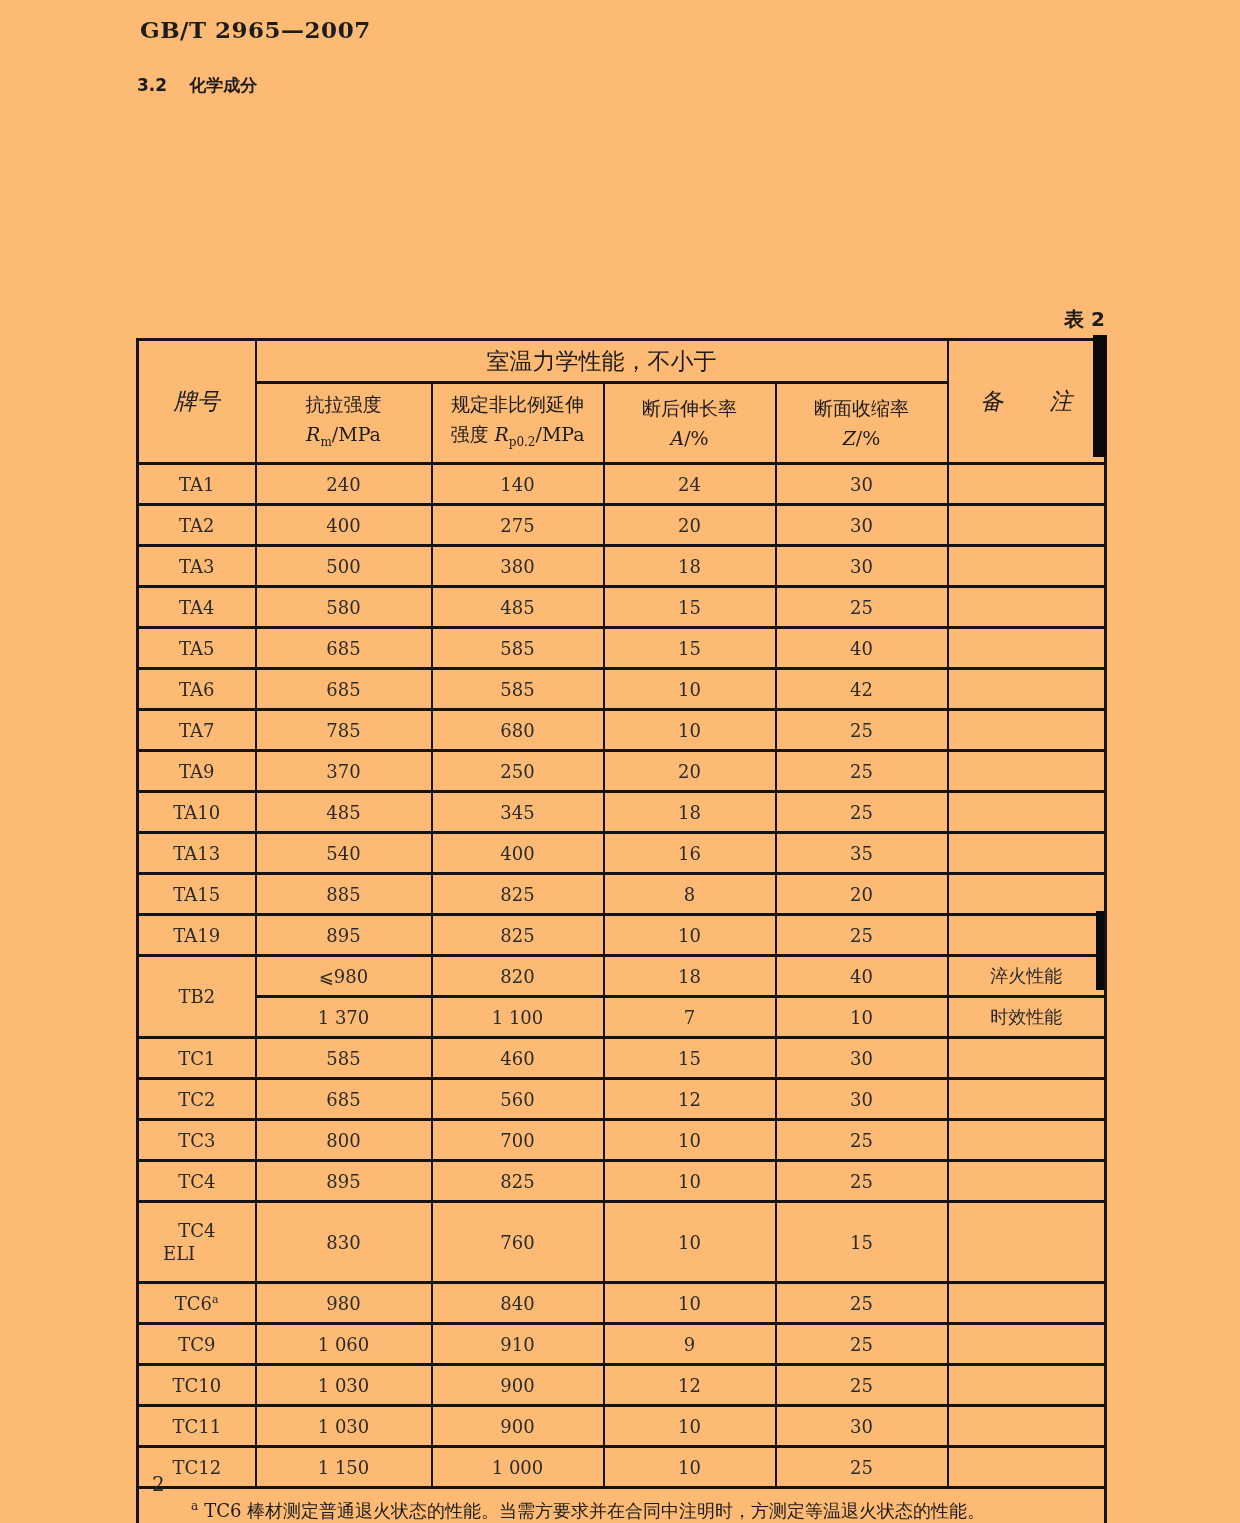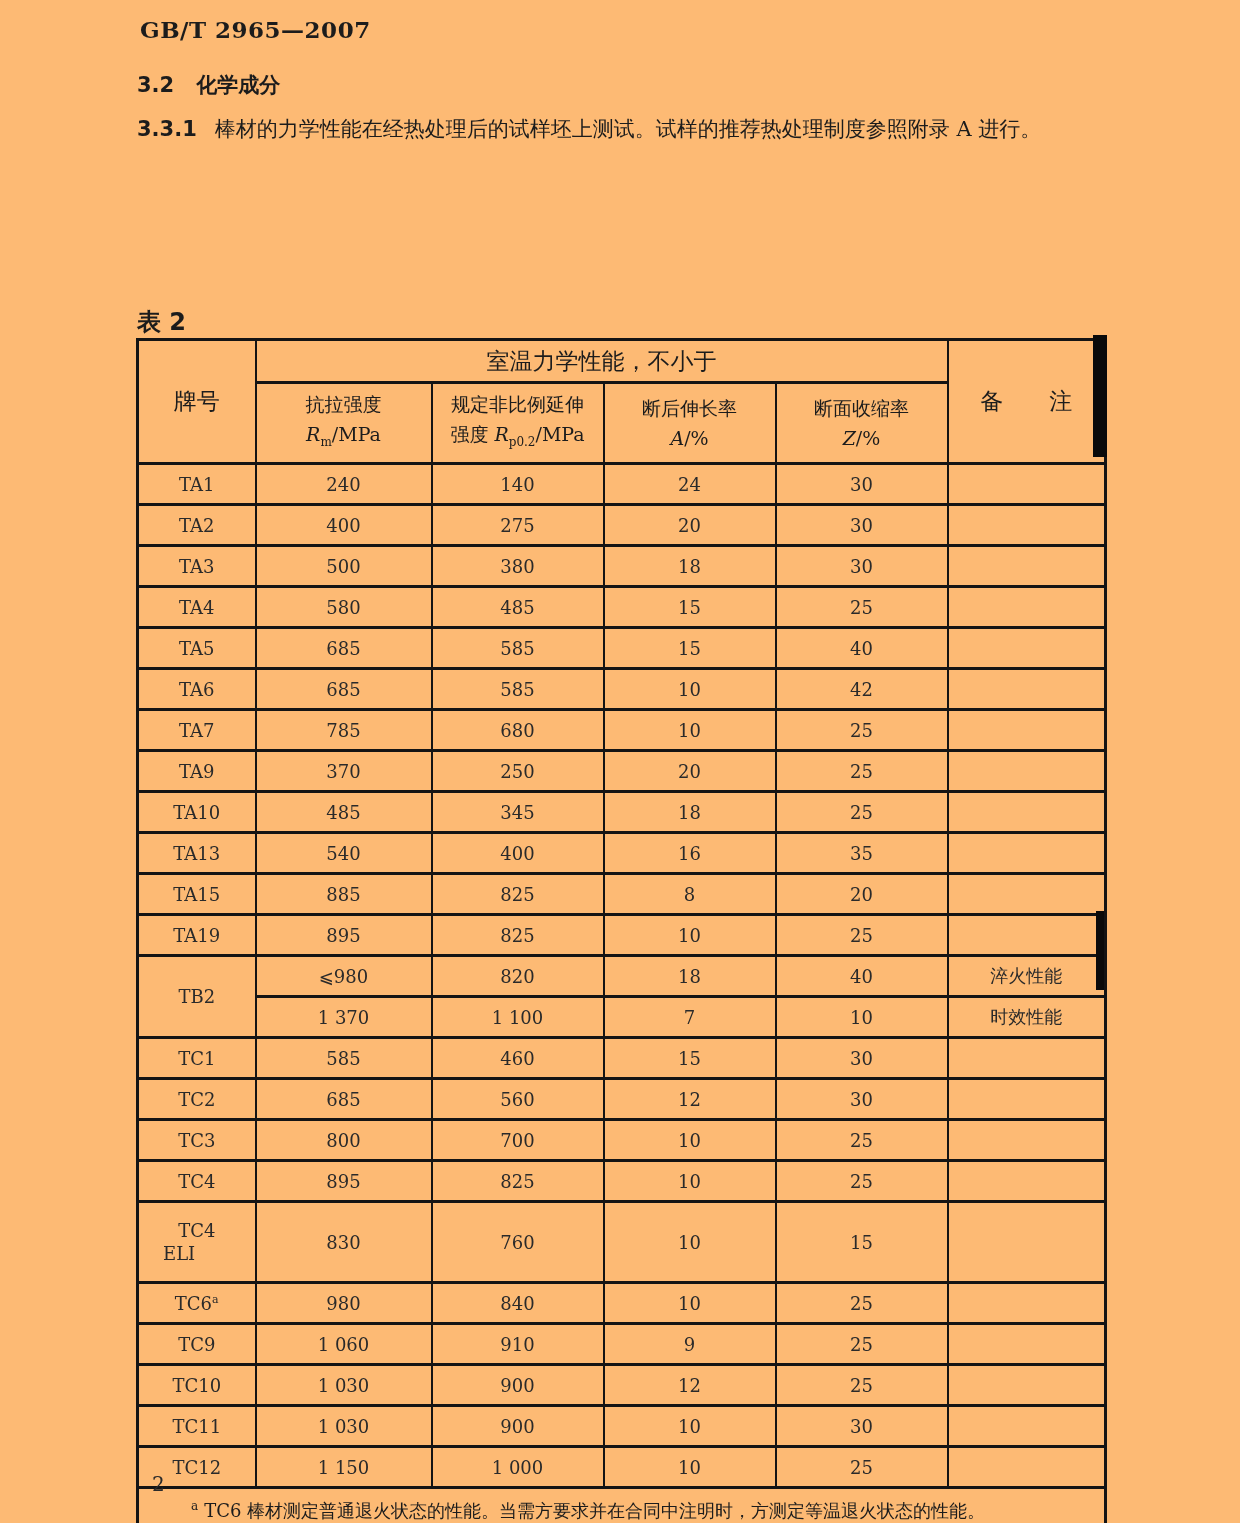--- a/index.html
+++ b/index.html
@@ -10,54 +10,54 @@
   }
   
   .doc-header{
     position:absolute;left:140px;top:16px;
     font-size:23px;font-weight:bold;letter-spacing:.5px;
     font-family:"DejaVu Serif","Liberation Serif",serif;
   }
   .textblock{position:absolute;left:137px;top:68px;width:968px;}
   .h-clause{
     font-family:"DejaVu Sans","Liberation Sans",sans-serif;
-    font-weight:bold;font-size:21px;margin:0 0 10px 0;line-height:34px;
+    font-weight:bold;font-size:17px;margin:0 0 10px 0;line-height:34px;
   }
   .h-clause .num{margin-right:22px;}
   .para{
     font-size:21px;line-height:34px;margin:0 0 6px 0;
     text-align:justify;
   }
   .para.indent{text-indent:2em;}
   .para .num{
     font-family:"DejaVu Sans","Liberation Sans",sans-serif;
     font-weight:bold;margin-right:18px;
   }
   .para sup{font-size:13px;line-height:0;}
   
   .tbl-caption{
-    position:absolute;left:137px;top:306px;width:968px;text-align:left;
+    position:absolute;left:137px;top:306px;width:968px;text-align:right;
     font-family:"DejaVu Sans","Liberation Sans",sans-serif;
-    font-weight:bold;font-size:24px;
+    font-weight:bold;font-size:20px;
   }
   .tbl-wrap{position:absolute;left:136px;top:338px;width:968px;}
   table.t2{
     width:968px;table-layout:fixed;border-collapse:collapse;
     border:3px solid #141414;
   }
   table.t2 th,table.t2 td{
     border-left:2px solid #141414;border-top:3px solid #141414;
     padding:0;text-align:center;vertical-align:middle;
     font-weight:normal;color:#2a2a2a;
     font-family:"DejaVu Serif","DejaVu Sans","Liberation Serif",serif;
   }
   tr.hrow1 th{height:40px;font-size:23px;color:#1c1c1c;}
   tr.hrow2 th{height:78px;font-size:19px;color:#1c1c1c;}
   tr.hrow2 th .hl{line-height:30px;}
-  th.c-brand,th.c-remark{font-size:19px;}
+  th.c-brand,th.c-remark{font-size:19px;font-style:italic;}
   table.t2 td{height:38px;font-size:18px;}
   td.brand{color:#1c1c1c;}
   td.brand .b2{display:block;text-align:left;padding-left:24px;margin-top:2px;}
   td.brand sup{font-size:11px;}
   tr.tall td{height:78px;}
   td.remark-cell{font-size:18px;color:#1c1c1c;}
   tr.footnote td{
     height:44px;text-align:left;padding-left:52px;font-size:18px;color:#1c1c1c;
   }
   tr.footnote sup{font-size:12px;margin-right:6px;}
@@ -73,21 +73,20 @@
 </style>
 </head>
 <body>
 
 <div class="page">
 
   <div class="doc-header">GB/T 2965—2007</div>
 
   <div class="textblock">
     <p class="h-clause"><span class="num">3.2</span><span>化学成分</span></p>
-    <p class="para"><span class="num">3.3.1</span><span>棒材的力学性能在经热处理后的试样坯上测试。试样的推荐热处理制度参照附录 A 进行。</span></p>
   </div>
 
   <div class="tbl-caption">表 2</div>
 
   <div class="tbl-wrap">
     <table class="t2">
       <colgroup>
         <col style="width:118px">
           <col style="width:176px">
           <col style="width:172px">

